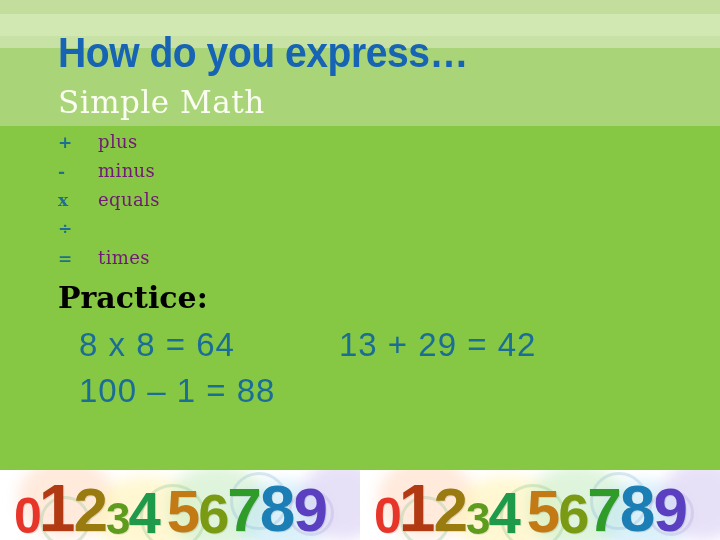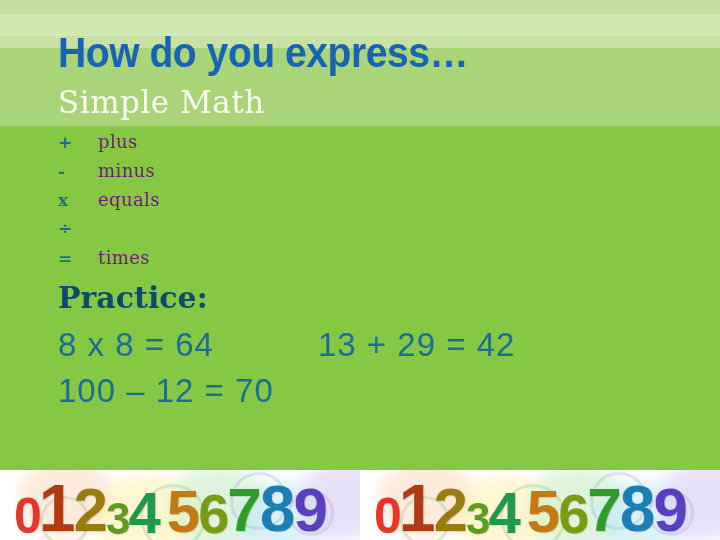--- a/index.html
+++ b/index.html
@@ -99,39 +99,39 @@
 
   
   .practice-title {
     position: absolute;
     left: 58px;
     top: 281px;
     font-family: "DejaVu Serif", serif;
     font-weight: bold;
     font-size: 30px;
     line-height: 34px;
-    color: #0c4a6e;
+    color: #000000;
     white-space: nowrap;
   }
 
   
   .eq-grid {
     position: absolute;
     left: 58px;
     top: 326px;
     display: grid;
     grid-template-columns: 260px auto;
     grid-row-gap: 8px;
     font-family: "Liberation Sans", sans-serif;
     font-size: 33px;
     line-height: 38px;
     color: #1a6e96;
     white-space: nowrap;
   }
-  .eq { letter-spacing: 1px; }
+  .eq { letter-spacing: 1px; margin-left: 21px; }
 
   
   .digit-strip {
     position: absolute;
     left: 0;
     top: 470px;
     width: 720px;
     height: 70px;
     background: #ffffff;
     overflow: hidden;
@@ -228,21 +228,21 @@
         <span class="op-sym">=</span>
         <span class="op-word">times</span>
       </li>
     </ul>
 
     <div class="practice-title">Practice:</div>
 
     <div class="eq-grid">
       <div class="eq">8 x 8 = 64</div>
       <div class="eq">13 + 29 = 42</div>
-      <div class="eq">100 – 12 = 70</div>
+      <div class="eq">100 – 1 = 88</div>
     </div>
 
   </div>
 
   <div class="digit-strip">
 
     <div class="strip-half">
       <div class="blob b1"></div>
       <div class="blob b2"></div>
       <div class="blob b3"></div>

